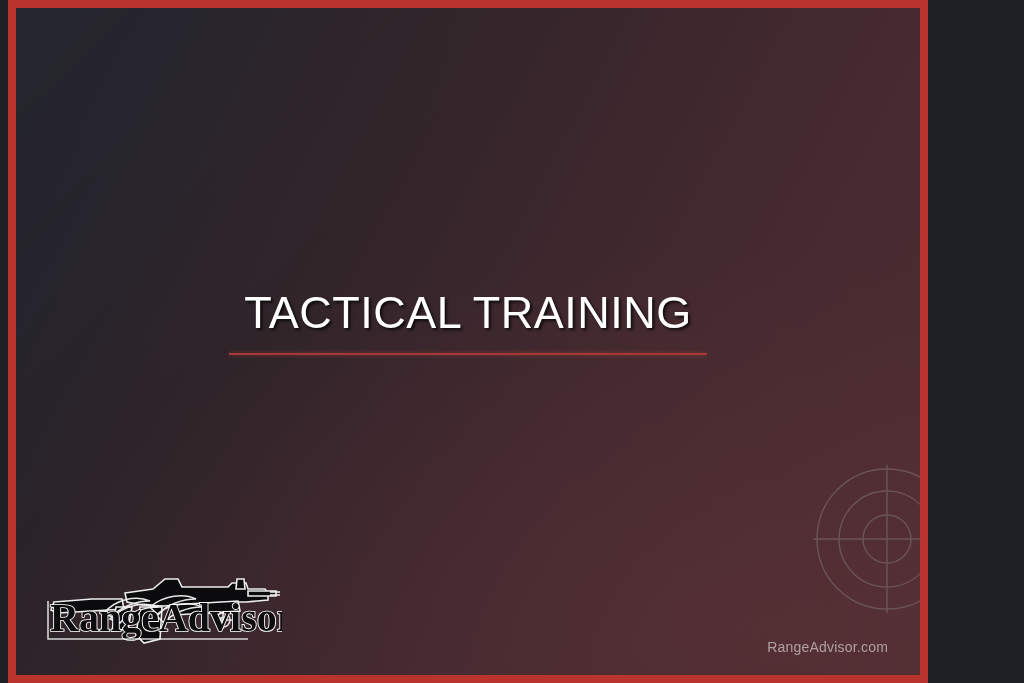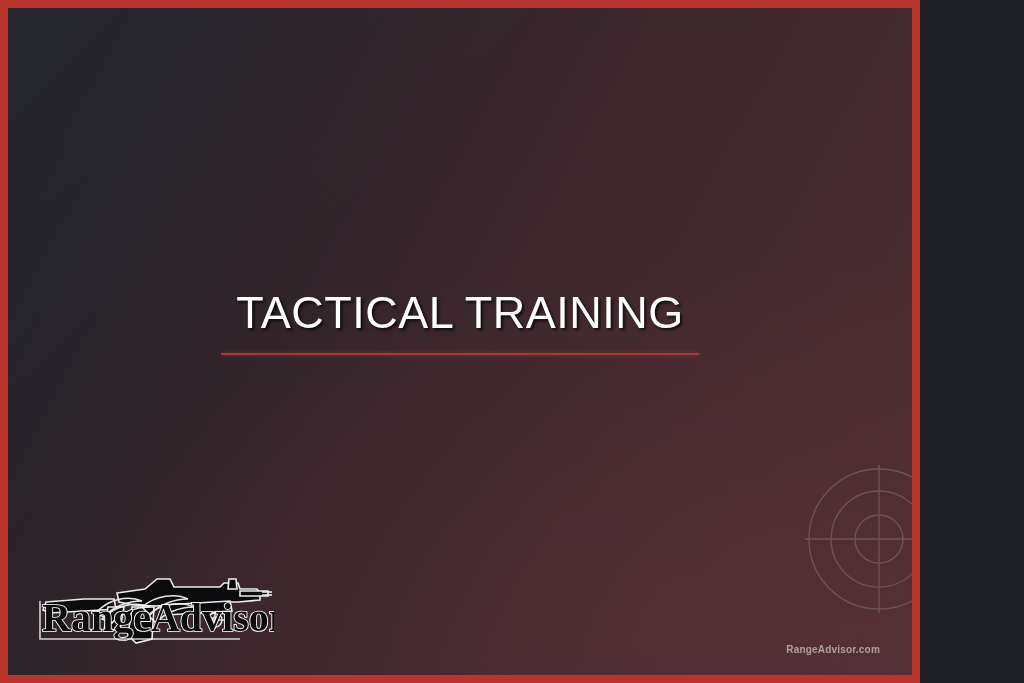--- a/index.html
+++ b/index.html
@@ -8,20 +8,21 @@
     background:#1f2026;
     font-family:"Liberation Sans", sans-serif;
     overflow:hidden;
   }
 
   #slide {
     position:relative;
     width:920px; height:683px;
     background:#b9342c;      
     padding:8px;
+    margin-left:8px;
   }
 
   #canvas {
     position:relative;
     width:100%; height:100%;
     overflow:hidden;
     background:
       linear-gradient(118deg,
         #202129 0%,
         #24222a 14%,
@@ -81,24 +82,23 @@
     left:797px; top:457px;
     width:148px; height:148px;
     opacity:0.92;
     pointer-events:none;
   }
 
   
   #footer-url {
     position:absolute;
     right:32px; bottom:20px;
-    font-size:10px;
+    font-size:14px;
     color:#b0a0a3;
     letter-spacing:0.2px;
-    font-weight:bold;
   }
 
   
   #logo {
     position:absolute;
     left:16px; bottom:18px;
     width:250px; height:86px;
   }
   #logo svg { display:block; width:100%; height:100%; }
   .lg-stroke { fill:none; stroke:#f2f2f2; stroke-width:1.6; }

